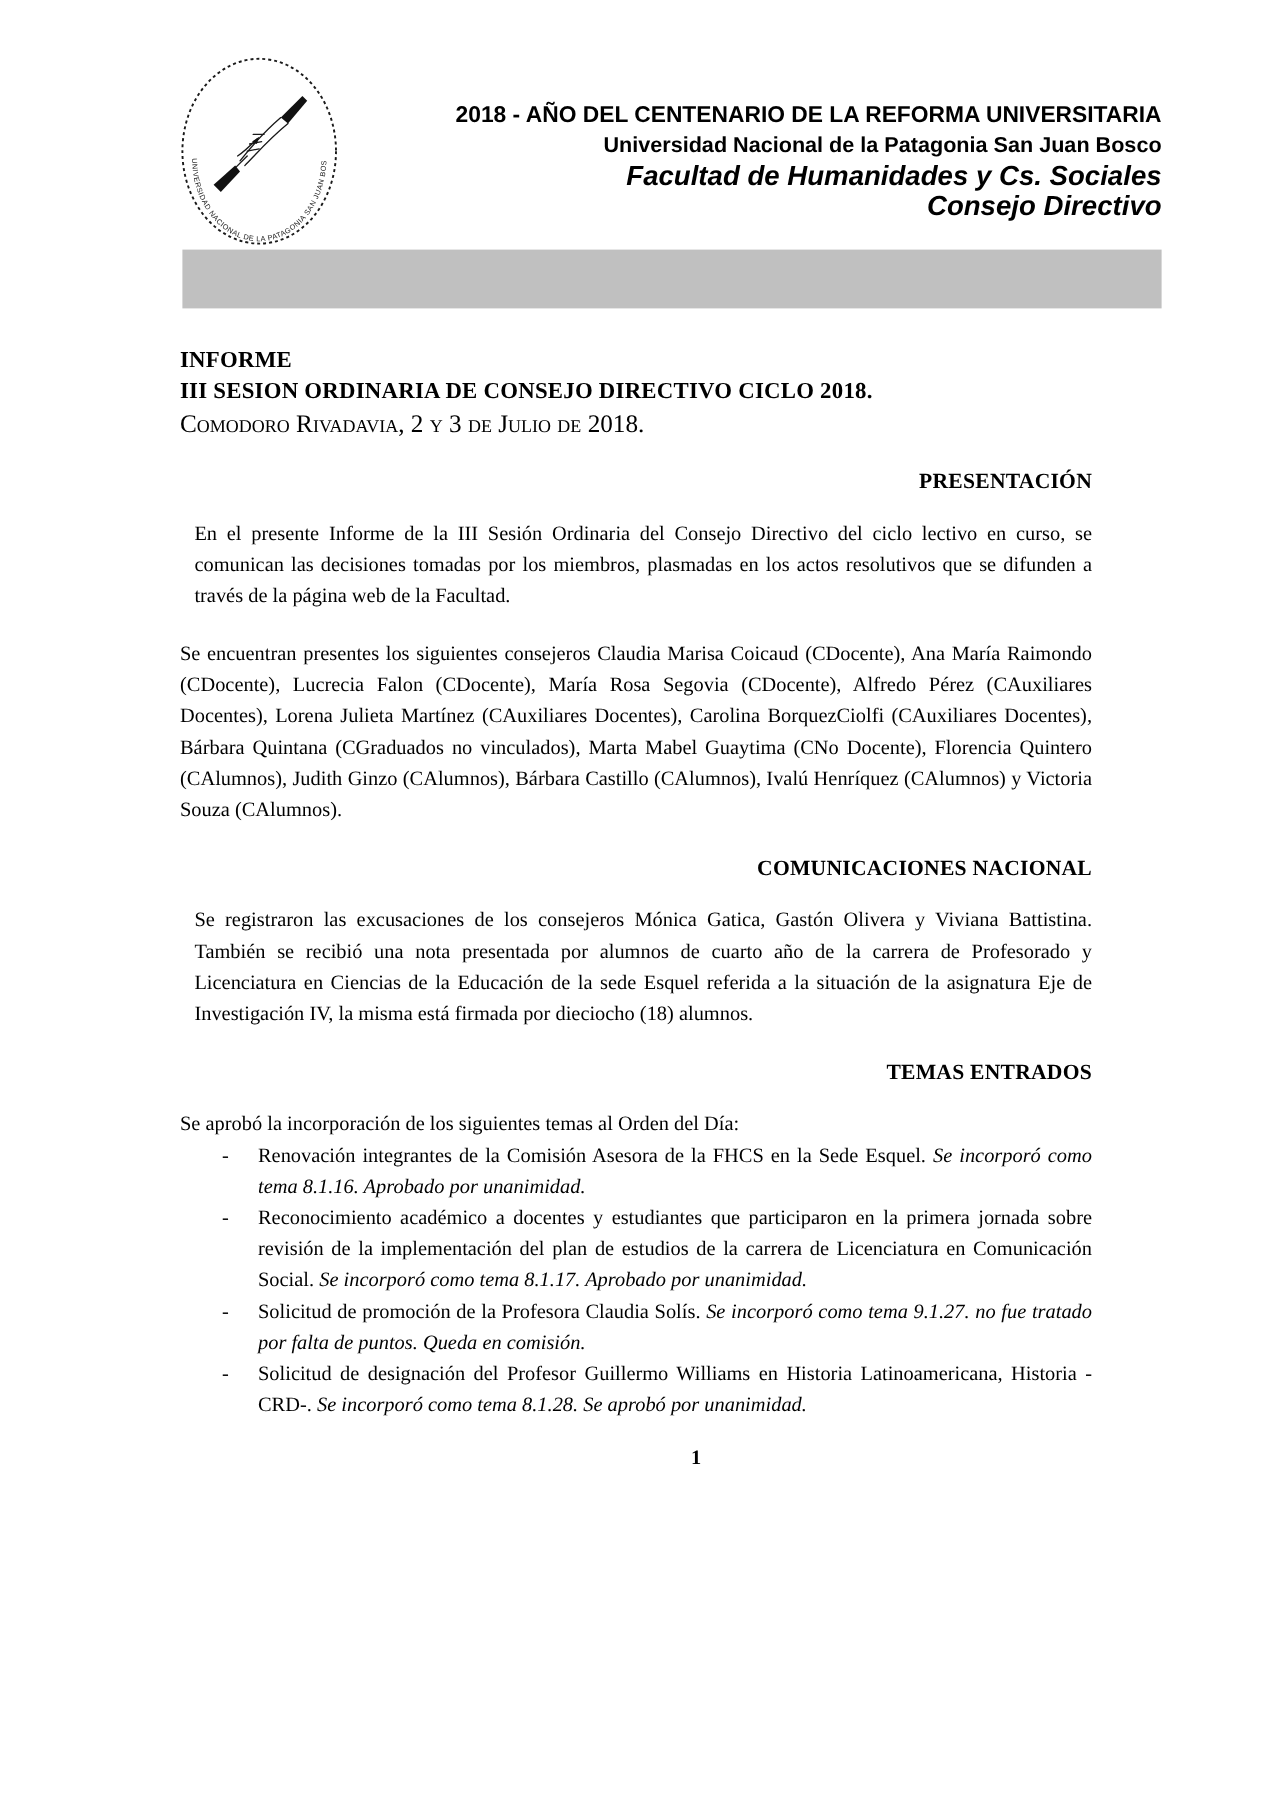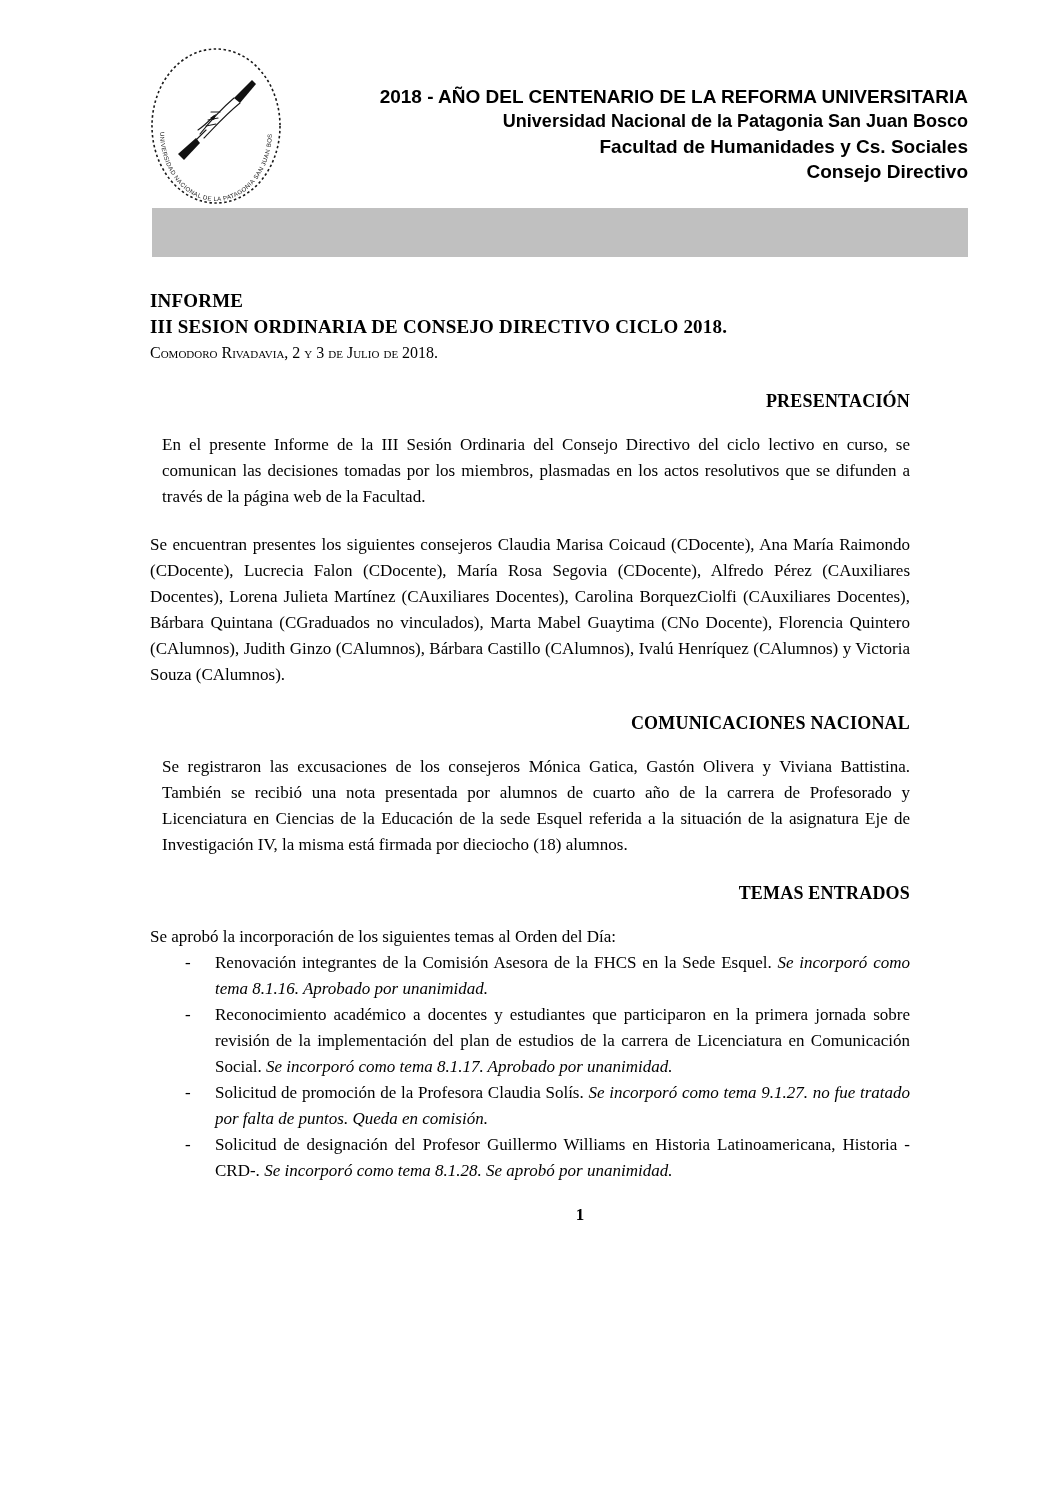--- a/index.html
+++ b/index.html
@@ -25,41 +25,41 @@
     left: 152px;
     top: 84px;
     width: 816px;
     text-align: right;
     font-family: "Liberation Sans", sans-serif;
     font-weight: bold;
     line-height: 25px;
   }
   .header-line1 { font-size: 19px; }
   .header-line2 { font-size: 18px; }
-  .header-line3, .header-line4 { font-size: 19px; }
+  .header-line3, .header-line4 { font-size: 23px; font-style: italic; }
   .gray-bar {
     position: absolute;
     left: 152px;
     top: 208px;
     width: 816px;
     height: 49px;
   }
   
   .content {
     position: absolute;
     left: 150px;
     top: 288px;
     width: 760px;
     font-size: 17px;
     line-height: 26px;
     text-align: justify;
   }
   .doc-title { text-align: left; margin: 0 0 0 0; }
   .doc-title .t1, .doc-title .t2 { font-weight: bold; font-size: 19px; letter-spacing: 0.2px; }
-  .doc-title .t3 { font-size: 16px; font-variant: small-caps; }
+  .doc-title .t3 { font-size: 21px; font-variant: small-caps; }
   .section-heading {
     font-weight: bold;
     font-size: 18px;
     margin: 22px 0 18px 0;
     text-align: right;
     letter-spacing: 0.2px;
   }
   p.para { margin: 0 0 22px 12px; }
   p.para-tight { margin: 0; }
   .intro-line { margin: 0 0 0 0; }

